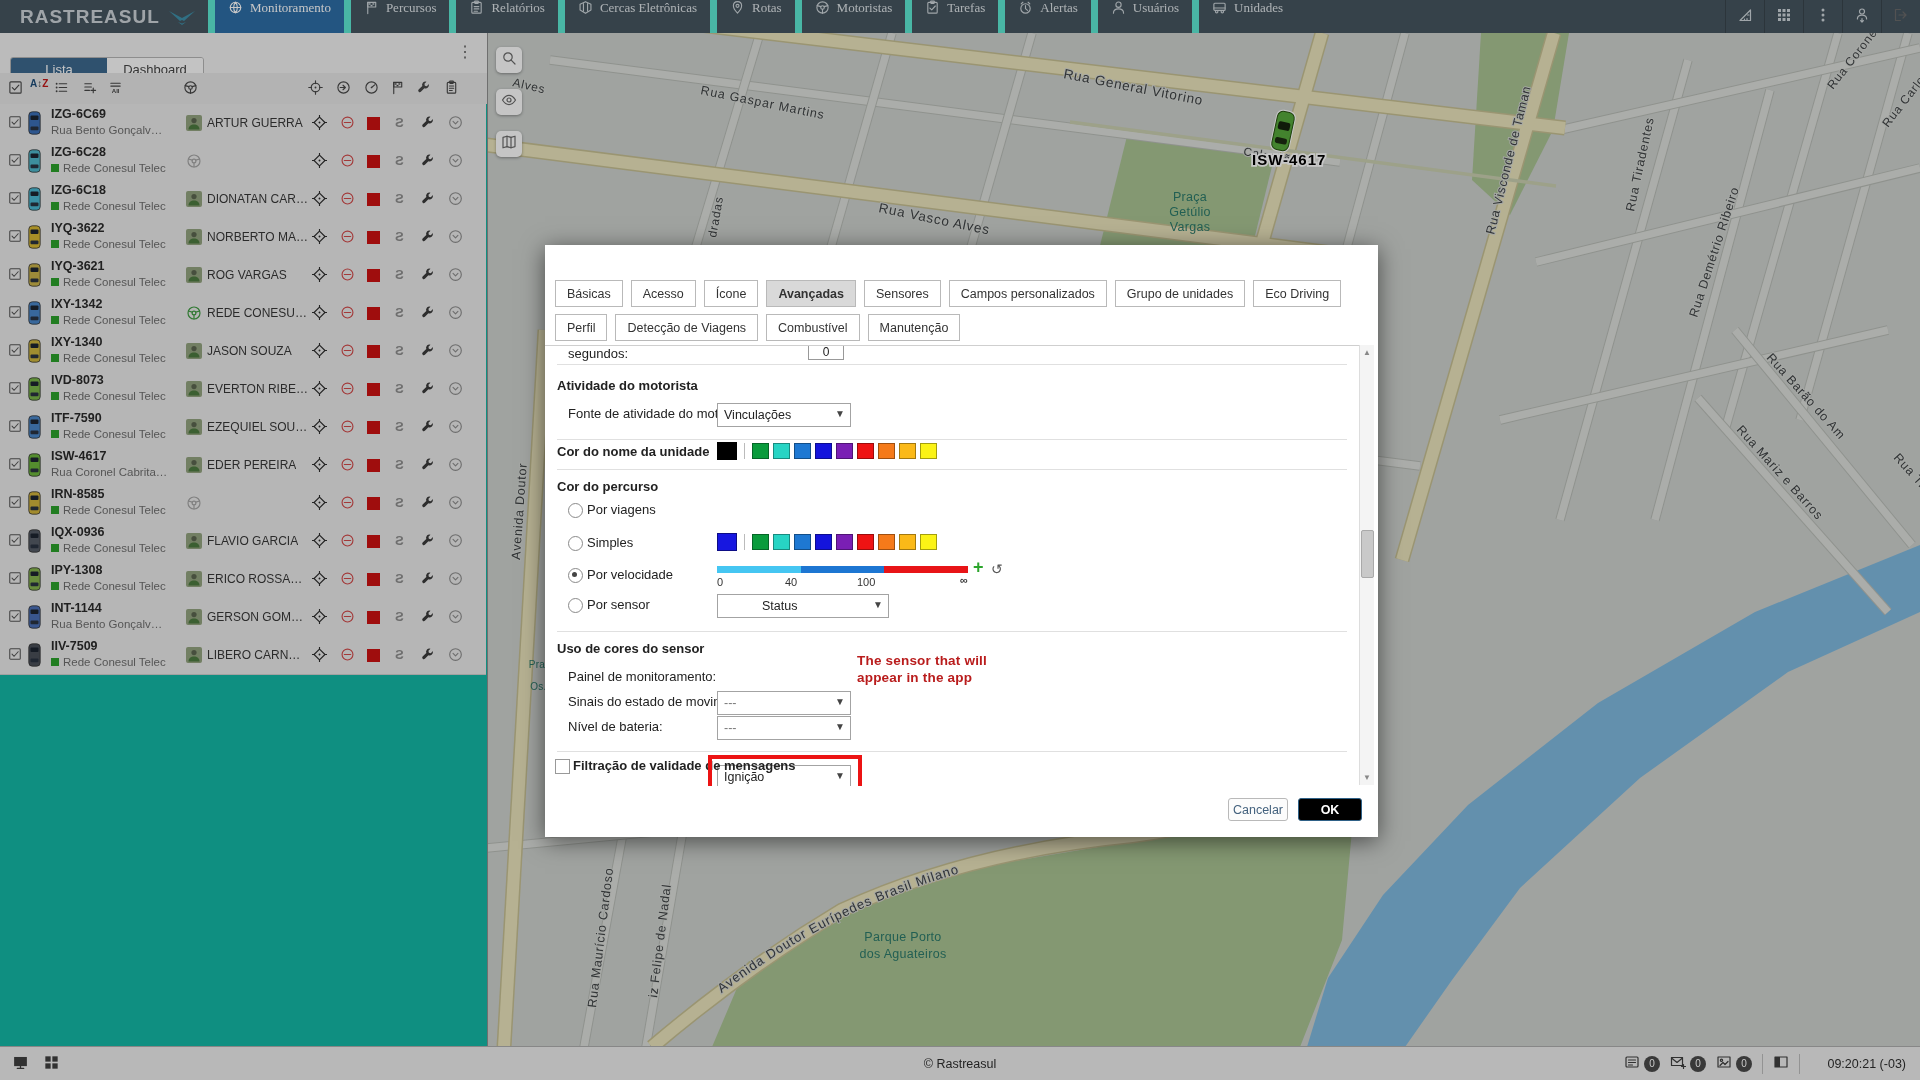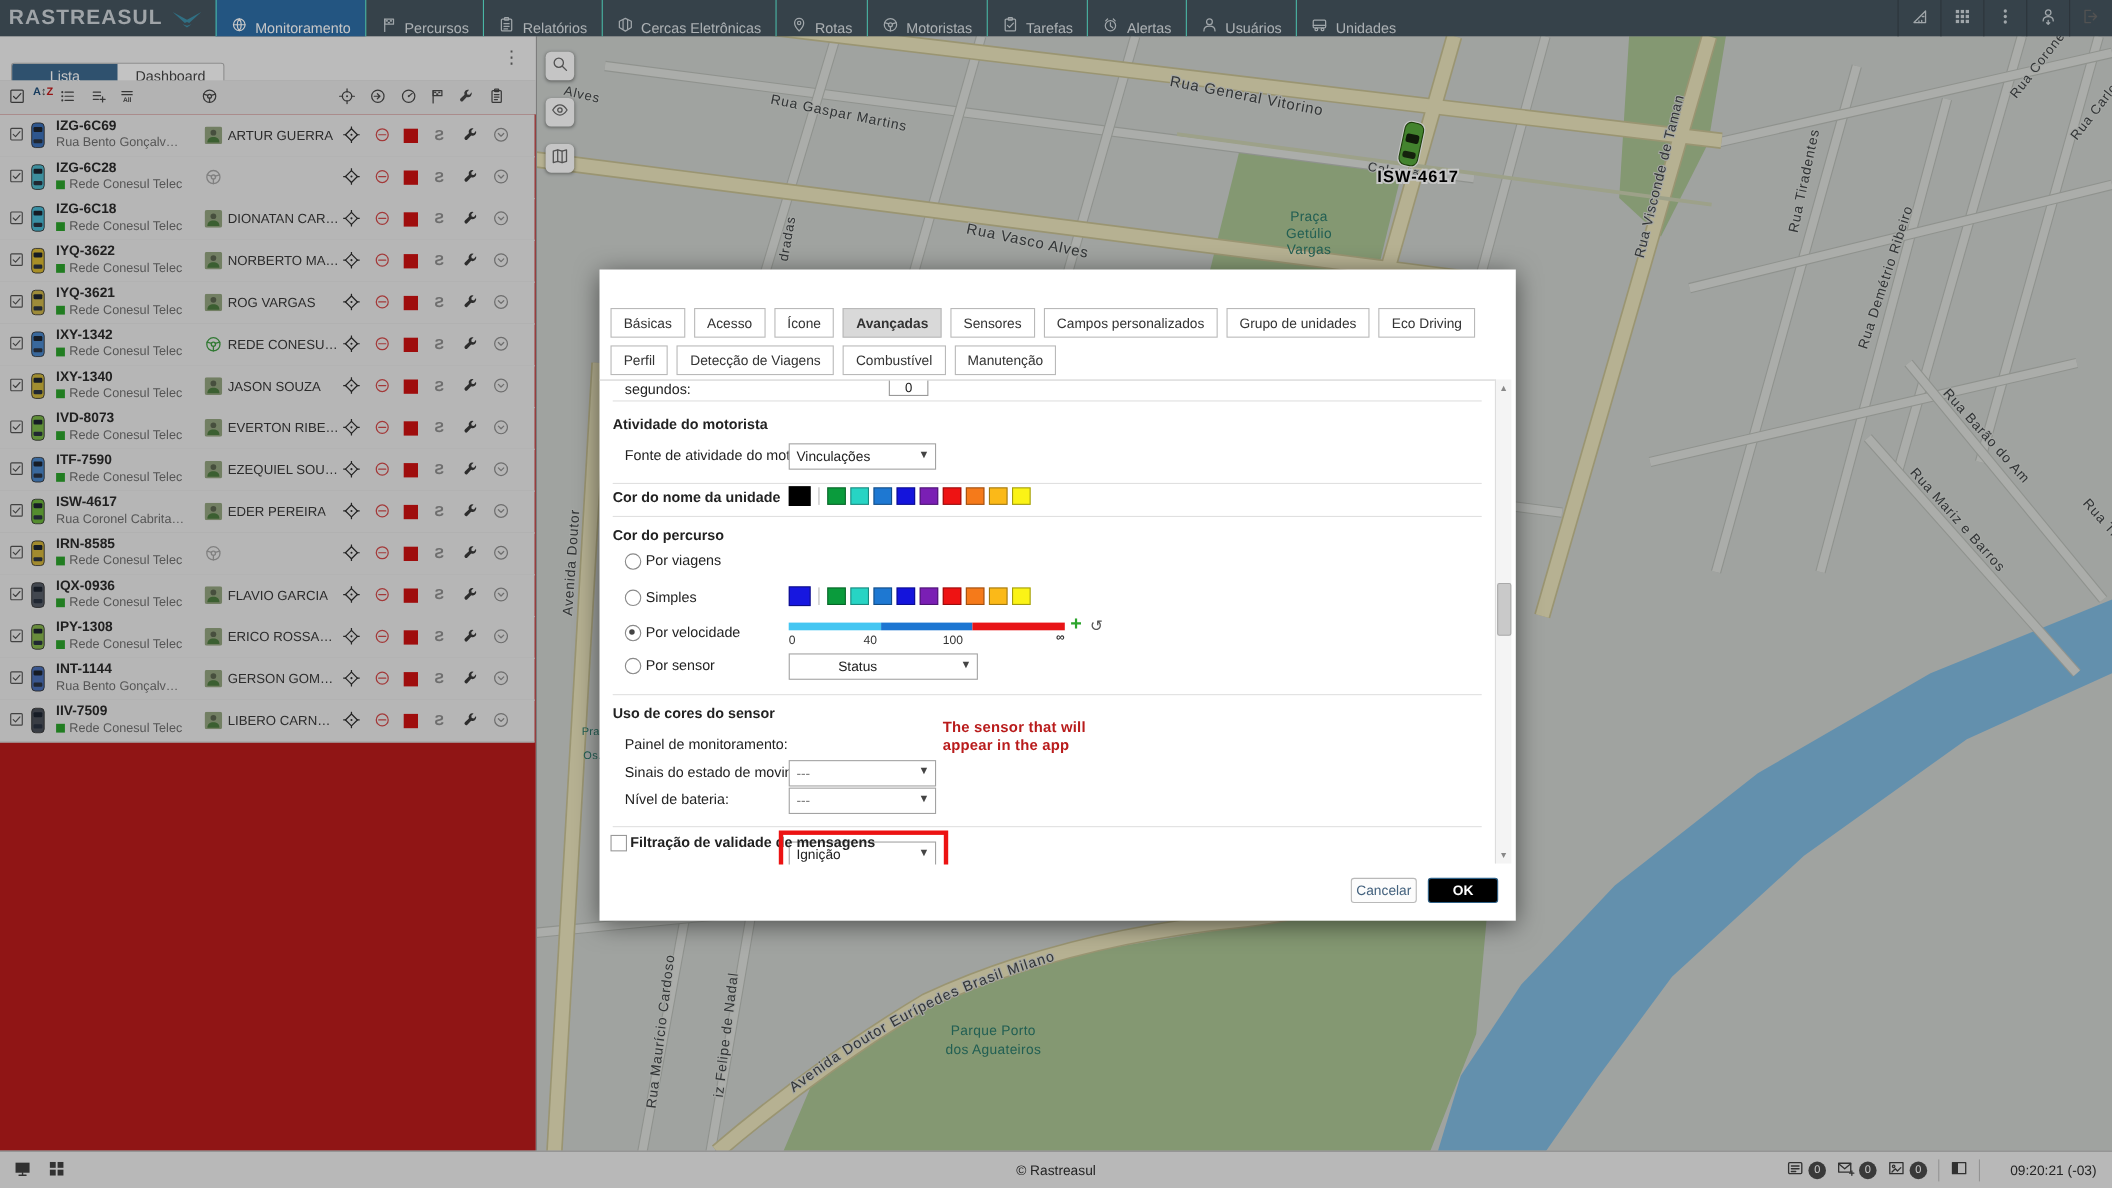--- a/index.html
+++ b/index.html
@@ -2,42 +2,42 @@
 <html><head>
 <meta charset="utf-8">
 <style>
   html,body{margin:0;padding:0;width:1920px;height:1080px;overflow:hidden;
     font-family:"Liberation Sans", sans-serif; background:#cdd1ce;}
   #stage{position:relative;width:1920px;height:1080px;overflow:hidden;}
 
   
   .nav{position:absolute;top:0;left:0;width:1920px;height:33px;background:#46555f;
     display:flex;align-items:stretch;color:#dde3e7;font-size:13px;z-index:10;}
-  .nav-logo{width:188px;display:flex;align-items:center;padding-left:8px;gap:7px;flex:0 0 auto;}
+  .nav-logo{width:188px;display:flex;align-items:center;padding-left:20px;gap:7px;flex:0 0 auto;}
   .nav-logo .logo-text{font-weight:bold;font-size:19px;letter-spacing:1px;color:#ccd3d8;}
   .nav-items{display:flex;align-items:stretch;}
-  .nav-item{display:flex;align-items:flex-end;gap:7px;padding:0 13px;border-left:1px solid #5eead4;cursor:pointer;white-space:nowrap;}
+  .nav-item{display:flex;align-items:flex-start;gap:7px;padding:0 13px;border-left:7px solid #5eead4;cursor:pointer;white-space:nowrap;font-family:Liberation Serif, serif;}
   .nav-item.active{background:#2d6da6;color:#fff;}
   .nav-right{margin-left:auto;display:flex;align-items:stretch;}
   .nav-iconbtn{width:38px;display:flex;align-items:center;justify-content:center;border-left:1px solid #39444c;cursor:pointer;}
   .nav-user{display:flex;align-items:center;padding:0 12px;border-left:1px solid #39444c;white-space:nowrap;}
 
   
   .panel{position:absolute;top:33px;left:0;width:487px;height:1014px;background:#ededed;
     border-right:1px solid #8f8f8f;z-index:5;}
   .panel-tabsbar{position:absolute;top:0;left:0;right:0;height:40px;background:#f0f0f0;border-bottom:1px solid #c9c9c9;}
   .seg-group{position:absolute;left:10px;top:24px;height:23px;display:flex;border:1px solid #b5b5b5;border-radius:3px;overflow:hidden;}
   .seg{width:96px;display:flex;align-items:center;justify-content:center;font-size:13px;color:#444;background:#fafafa;cursor:pointer;}
   .seg.active{background:#3d688d;color:#fff;}
   .panel-kebab{position:absolute;right:14px;top:9px;font-size:16px;color:#666;cursor:pointer;}
   .panel-header{position:absolute;top:40px;left:0;right:0;height:31px;background:#e6e6e6;border-bottom:1px solid #c0c0c0;}
   .ph-icon{position:absolute;top:7px;color:#474747;cursor:pointer;}
   .az{font-size:10px;font-weight:bold;line-height:8px;text-align:center;}
   .az .a{color:#1f4e79;} .az .z{color:#c01818;}
-  .panel-body{position:absolute;top:71px;left:0;right:0;bottom:0;background:#b91c1c;}
+  .panel-body{position:absolute;top:71px;left:0;right:0;bottom:0;background:#14b8a6;}
   .vrow{position:absolute;left:0;width:486px;height:38px;background:#eaeaea;border-bottom:1px solid #cfcfcf;cursor:pointer;}
   .vrow .plate{position:absolute;left:51px;top:3px;font-size:12.5px;font-weight:bold;color:#2b2b2b;}
   .vrow .sub{position:absolute;left:51px;top:20px;font-size:11.5px;color:#6e6e6e;display:flex;align-items:center;gap:4px;white-space:nowrap;}
   .vrow .gsq{width:8px;height:8px;background:#2ba02b;display:inline-block;}
   .vrow .dname{position:absolute;left:207px;top:12px;font-size:12px;color:#383838;white-space:nowrap;max-width:100px;overflow:hidden;}
   .vrow .redsq{position:absolute;left:367px;top:13px;width:13px;height:13px;background:#cc1111;}
   .vrow .sglyph{position:absolute;left:395px;top:11px;font-size:13px;font-weight:bold;color:#8d8d8d;transform:scaleX(-1);}
   .rowicon{position:absolute;top:11px;}
 
   

